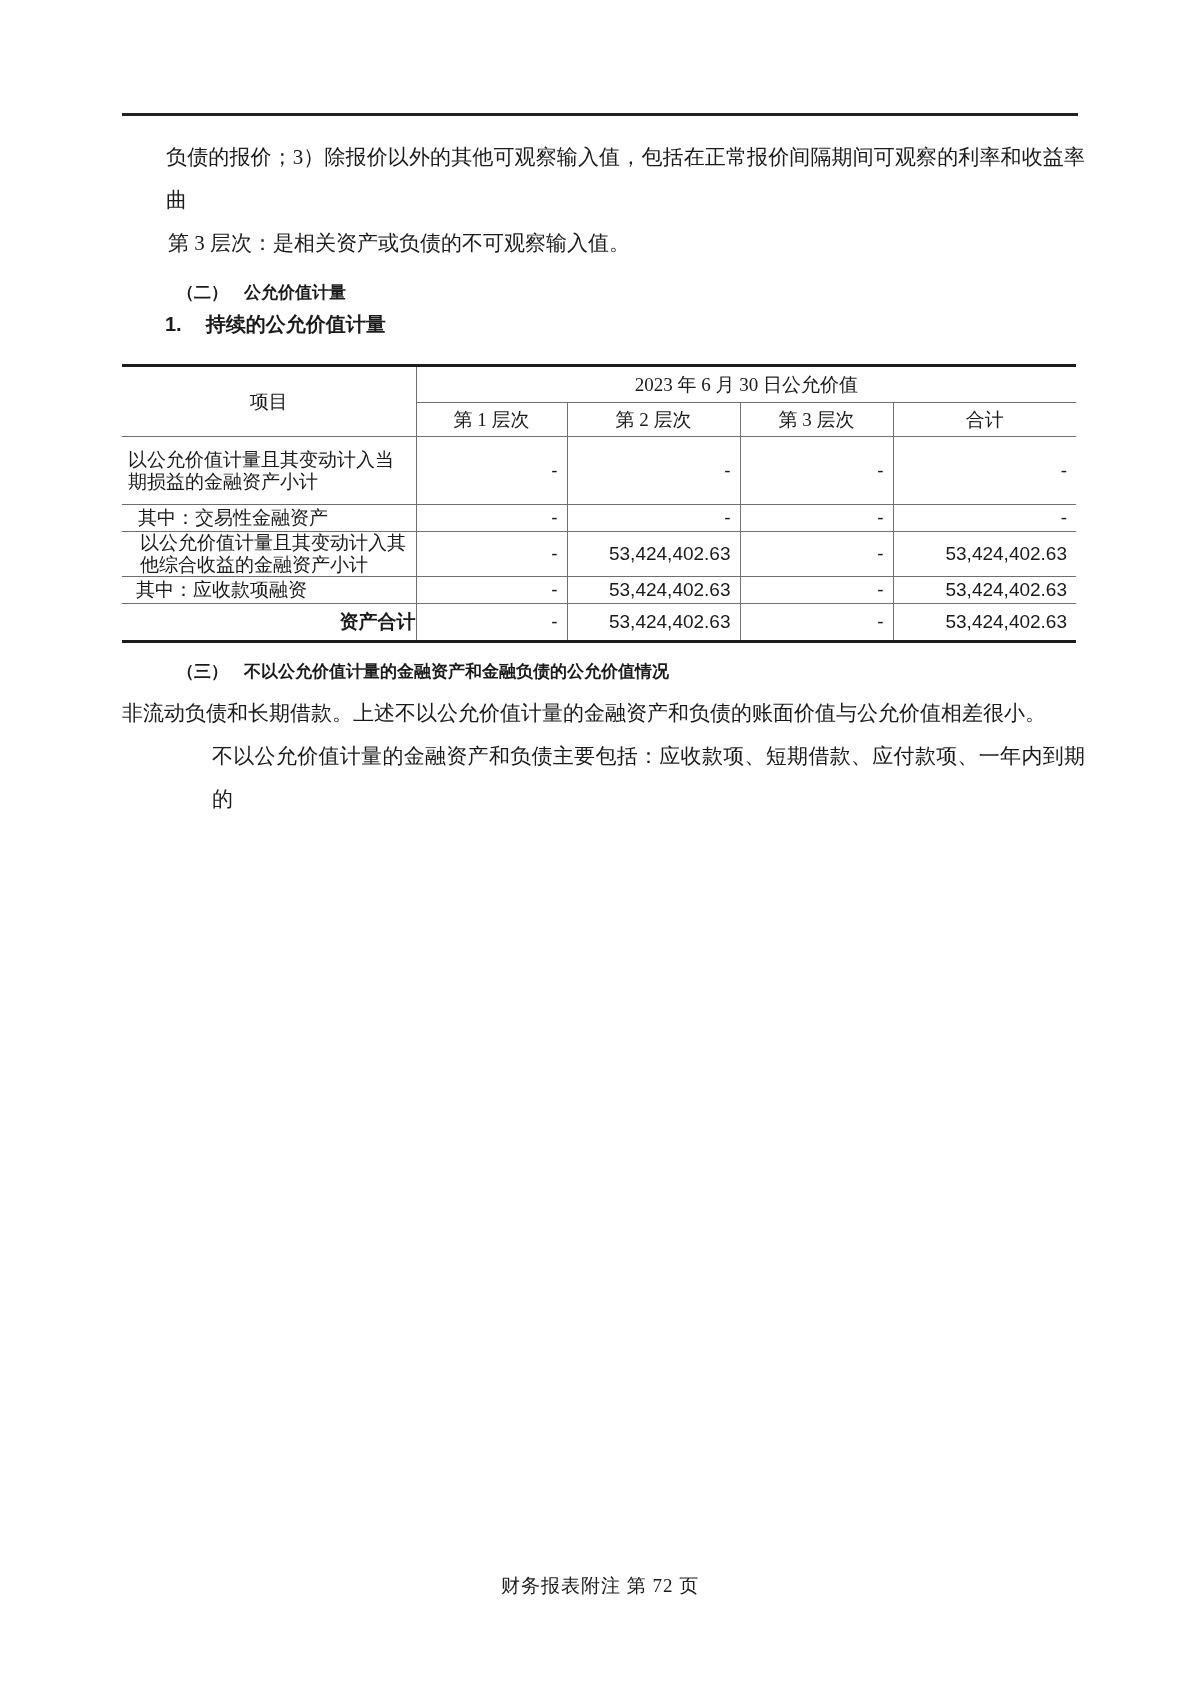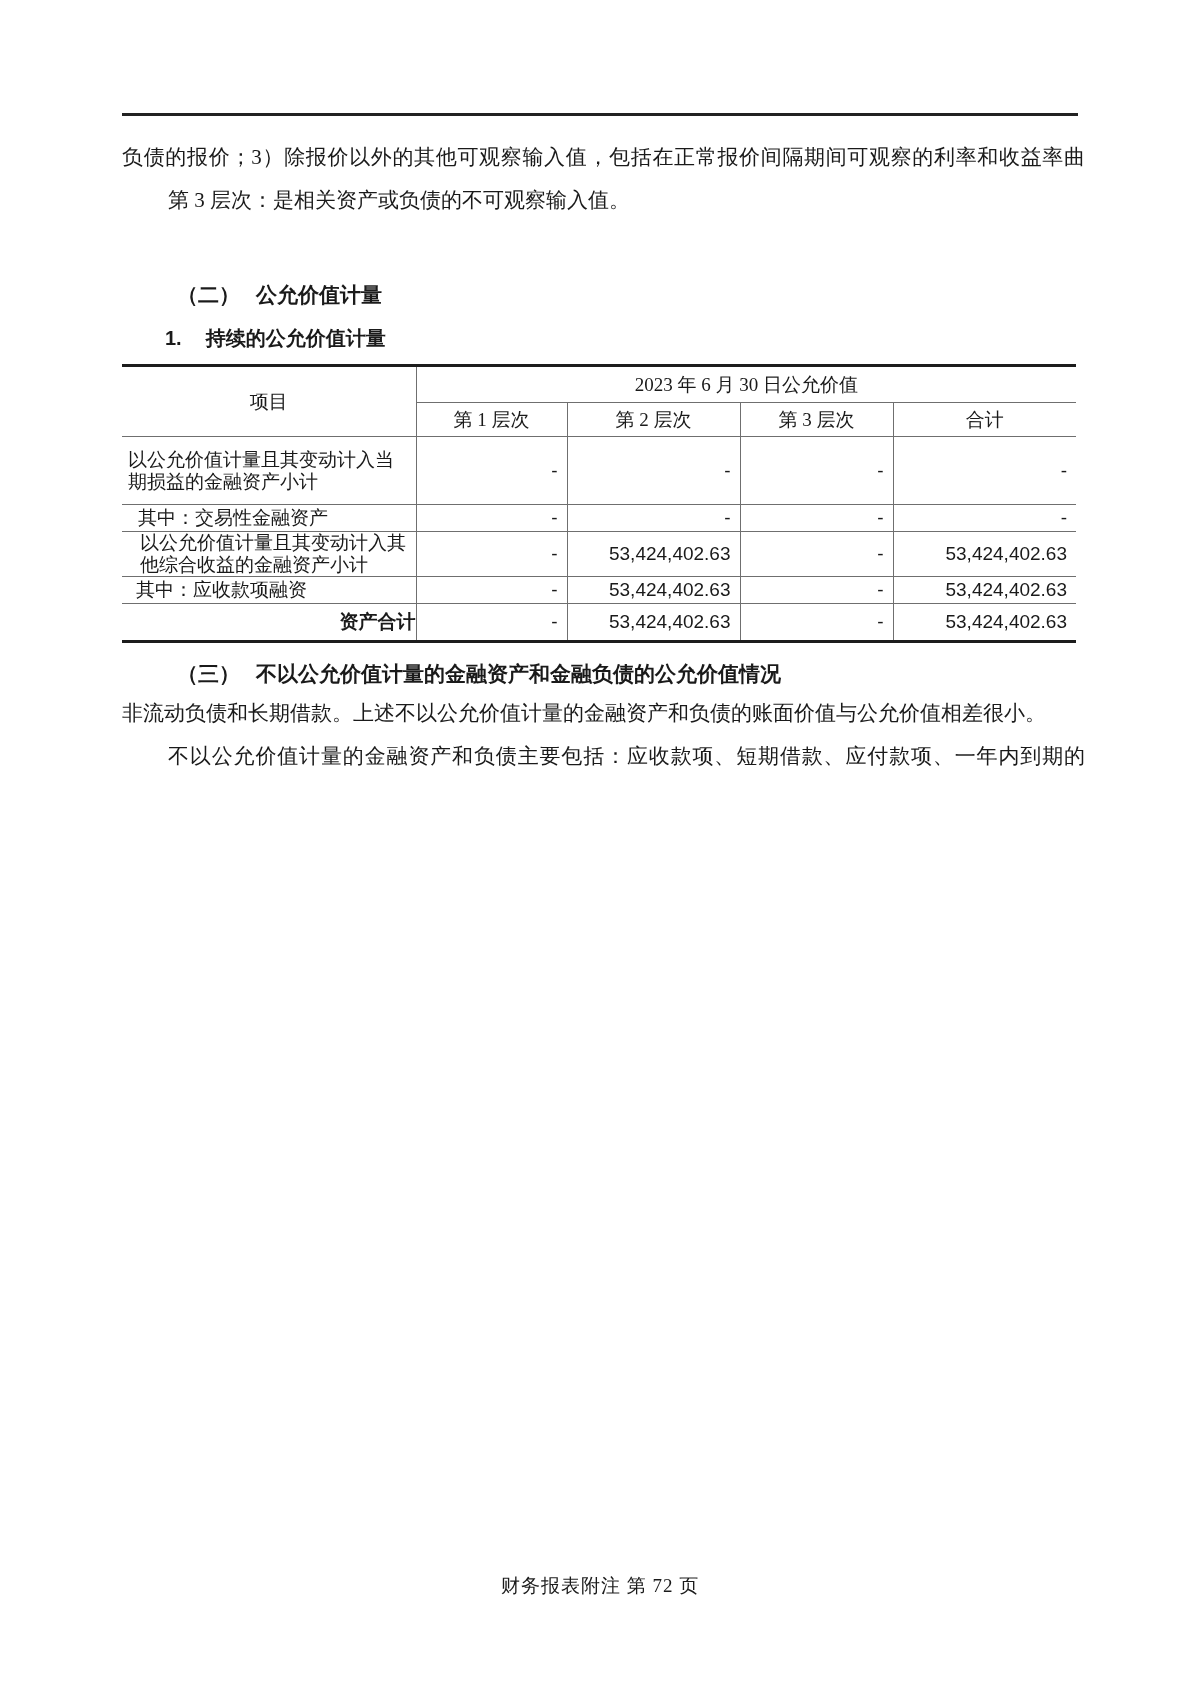--- a/index.html
+++ b/index.html
@@ -18,26 +18,26 @@
     width: 956px; height: 3px;
     background: #222;
   }
 
   .para {
     left: 122px; width: 963px;
     font-size: 21px; line-height: 43px;
     text-align: justify;
   }
   .para .line { display: block; }
-  .line-fill { text-align: justify; text-align-last: justify; }
+  .line-fill { text-align: justify; text-align-last: justify; margin-left: 44px; }
   .indent2 { padding-left: 46px; }
 
   .heading {
     font-family: "Liberation Sans", sans-serif;
-    font-weight: bold; font-size: 21px;
+    font-weight: bold; font-size: 17px;
     white-space: nowrap;
   }
   .heading .h-gap { margin-left: 16px; }
   .subheading {
     font-family: "Liberation Sans", sans-serif;
     font-weight: bold; font-size: 20px;
     white-space: nowrap;
   }
   .subheading .h-gap { margin-left: 24px; }
 
@@ -94,21 +94,21 @@
 
 <div class="abs para" style="top:136px;">
   <span class="line line-fill">负债的报价；3）除报价以外的其他可观察输入值，包括在正常报价间隔期间可观察的利率和收益率曲</span>
   <span class="line indent2">第 3 层次：是相关资产或负债的不可观察输入值。</span>
 </div>
 
 <div class="abs heading" style="left:177px; top:281px;">
   <span>（二）</span><span class="h-gap">公允价值计量</span>
 </div>
 
-<div class="abs subheading" style="left:165px; top:325px;">
+<div class="abs subheading" style="left:165px; top:311px;">
   <span>1.</span><span class="h-gap">持续的公允价值计量</span>
 </div>
 
 <table class="abs fv">
   <colgroup>
     <col style="width:294px">
       <col style="width:151px">
       <col style="width:173px">
       <col style="width:153px">
       <col style="width:183px">

